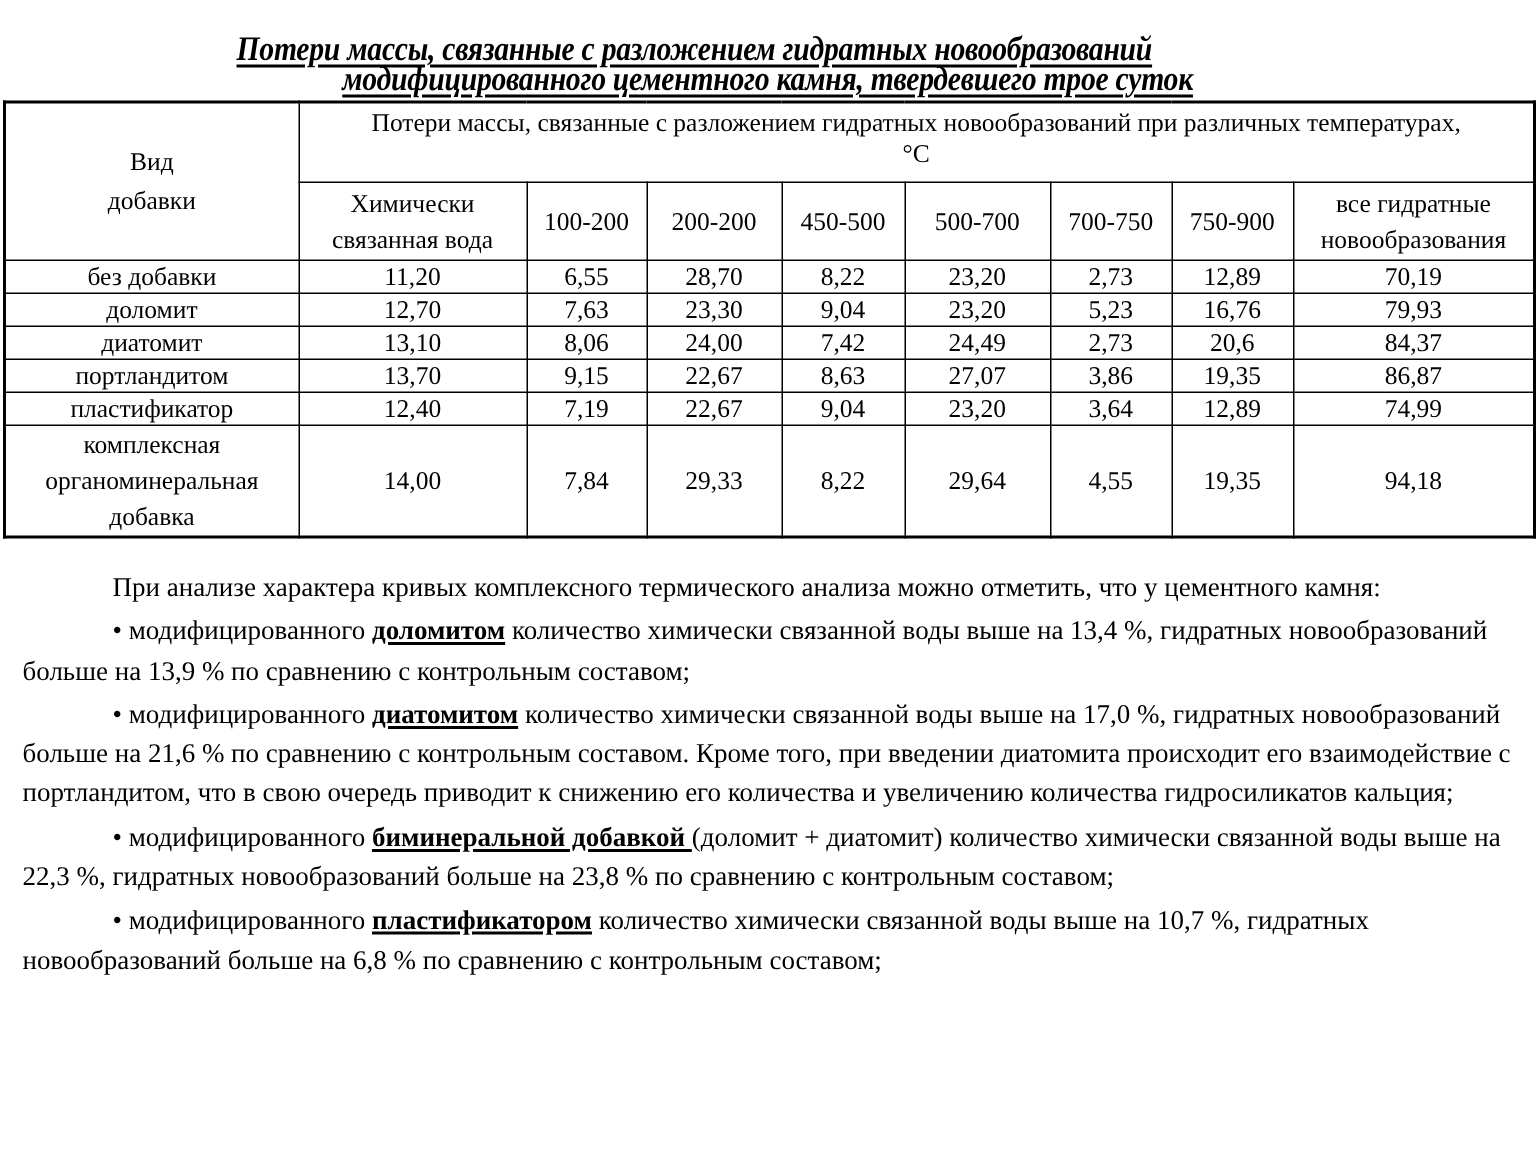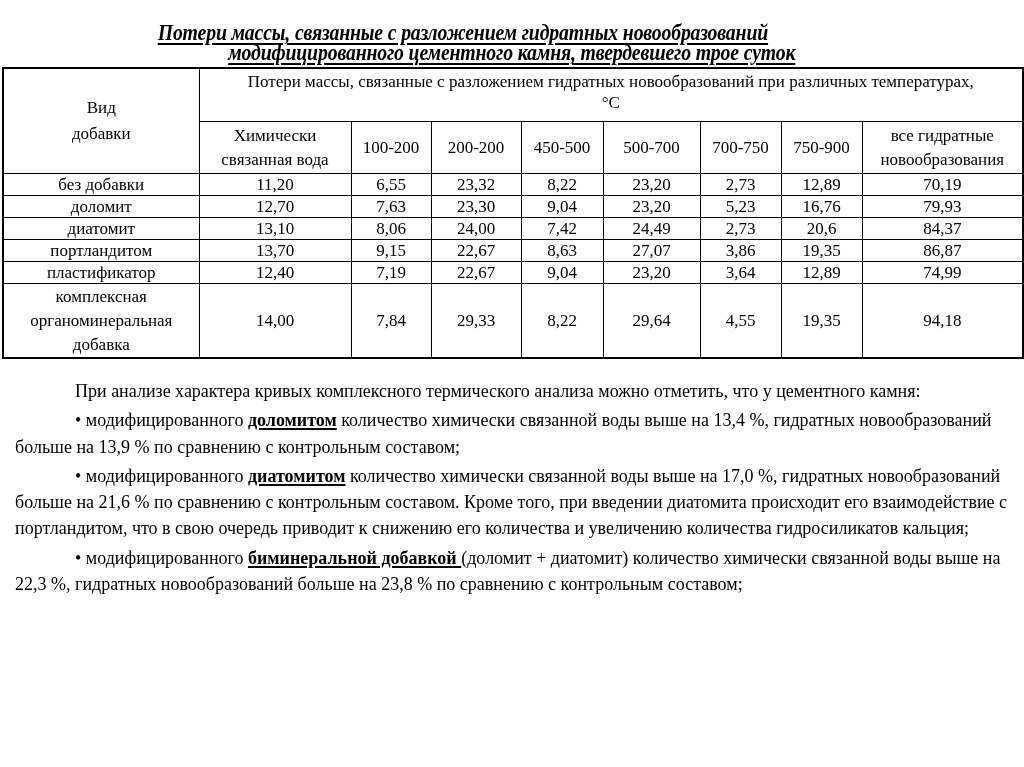--- a/index.html
+++ b/index.html
@@ -65,21 +65,21 @@
     <td>450-500</td>
     <td>500-700</td>
     <td>700-750</td>
     <td>750-900</td>
     <td style="padding:0 8px; line-height:24px;">все гидратные новообразования</td>
   </tr>
   <tr class="row">
     <td>без добавки</td>
     <td>11,20</td>
     <td>6,55</td>
-    <td>23,32</td>
+    <td>28,70</td>
     <td>8,22</td>
     <td>23,20</td>
     <td>2,73</td>
     <td>12,89</td>
     <td>70,19</td>
   </tr>
   <tr class="row">
     <td>доломит</td>
     <td>12,70</td>
     <td>7,63</td>
@@ -135,13 +135,14 @@
     <td>94,18</td>
   </tr>
 </tbody>
   </table>
 
 <div class="text">
   <p class="indent">При анализе характера кривых комплексного термического анализа можно отметить, что у цементного камня:</p>
   <p class="indent"><span>• модифицированного </span><span class="hl">доломитом</span><span> количество химически связанной воды  выше на 13,4 %, гидратных новообразований больше на 13,9 % по сравнению с контрольным составом;</span></p>
   <p class="indent"><span>• модифицированного </span><span class="hl">диатомитом</span><span> количество химически связанной воды  выше на 17,0 %, гидратных новообразований больше на 21,6 % по сравнению с контрольным составом. Кроме того, при введении диатомита происходит его взаимодействие с портландитом, что в свою очередь приводит к снижению его количества и увеличению количества гидросиликатов кальция;</span></p>
   <p class="indent"><span>• модифицированного </span><span class="hl">биминеральной добавкой </span><span>(доломит + диатомит) количество химически связанной воды  выше на 22,3 %, гидратных новообразований больше на 23,8 % по сравнению с контрольным составом;</span></p>
+  <p class="indent"><span>• модифицированного </span><span class="hl">пластификатором</span><span> количество химически связанной воды  выше на 10,7 %, гидратных новообразований больше на 6,8 % по сравнению с контрольным составом;</span></p>
 </div>
 
 </body></html>

